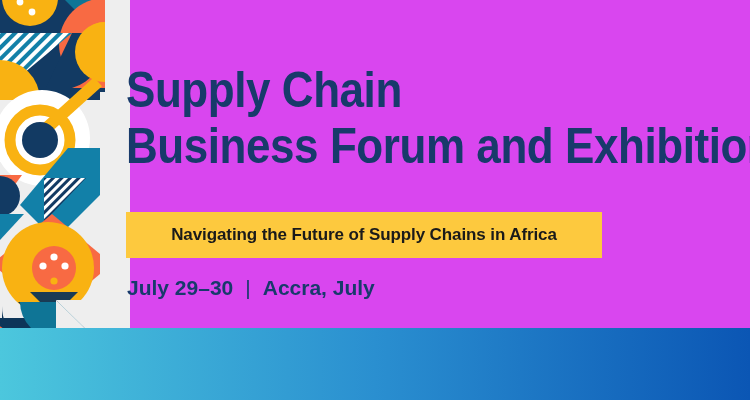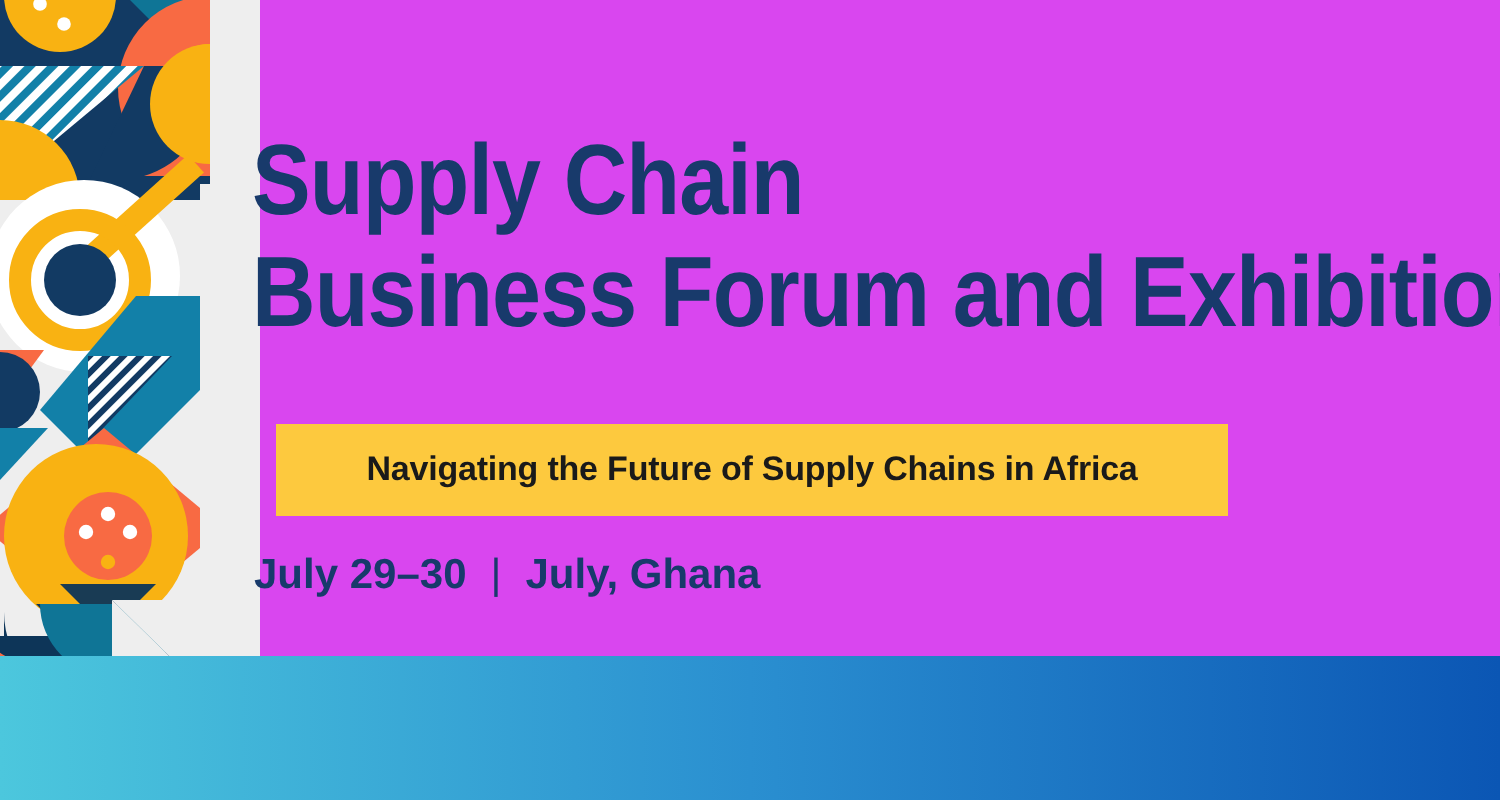--- a/index.html
+++ b/index.html
@@ -61,21 +61,21 @@
     transform: scaleX(0.88);
     transform-origin: left top;
     white-space: nowrap;
   }
   .title-line {
     display: block;
   }
 
   .tagline-box {
     position: absolute;
-    left: 12px;
+    left: 0;
     top: 212px;
     width: 476px;
     height: 46px;
     background: #fdc93e;
     display: flex;
     align-items: center;
     justify-content: center;
   }
   .tagline-text {
     color: #1a1a1a;
@@ -235,17 +235,17 @@
       <span class="title-line">Business Forum and Exhibition</span>
     </div>
 
     <div class="tagline-box">
       <span class="tagline-text">Navigating the Future of Supply Chains in Africa</span>
     </div>
 
     <div class="meta">
       <span>July 29–30</span>
       <span class="meta-sep">|</span>
-      <span>July, Ghana</span>
+      <span>Accra, July</span>
     </div>
 
   </div>
 </div>
 
 </body></html>

